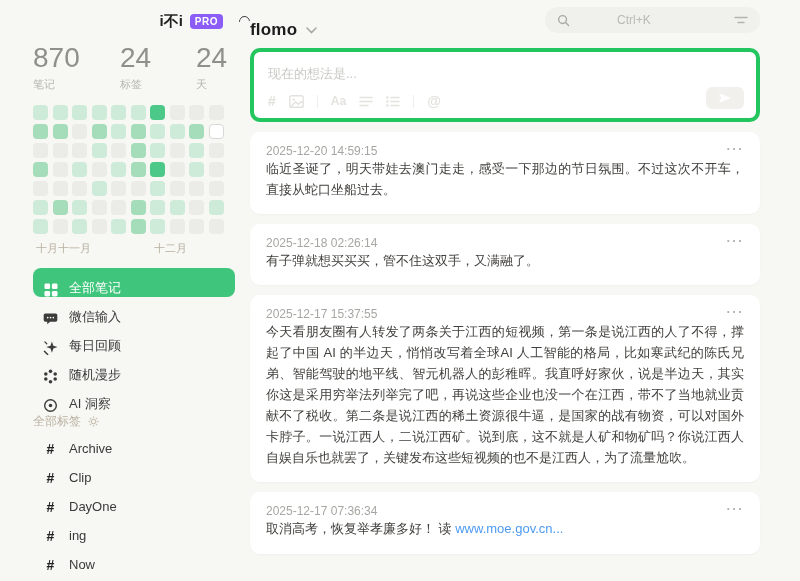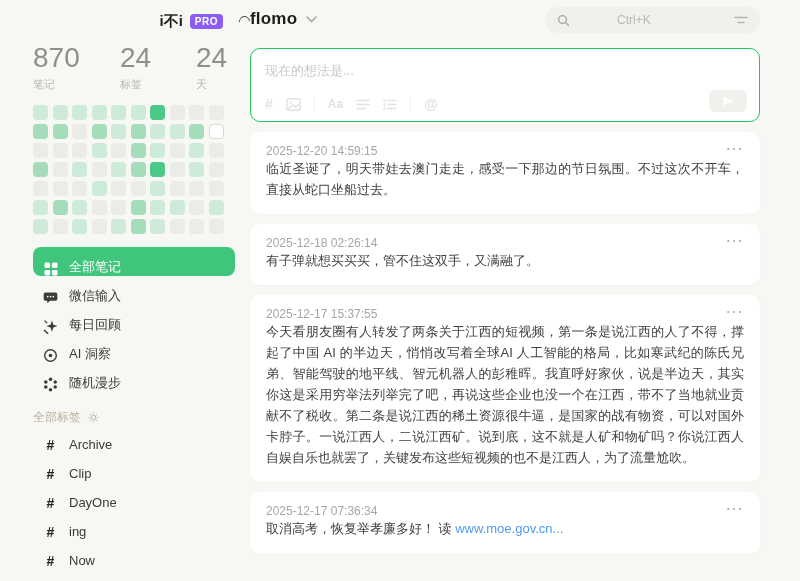--- a/index.html
+++ b/index.html
@@ -34,37 +34,37 @@
   .lv4 { background:#ffffff; border:1px solid #d8d8d4; }
   .months { position:relative; margin-top:7px; height:14px; font-size:11px; color:#b9b19f; }
   .month-oct { position:absolute; left:3px; }
   .month-dec { position:absolute; left:121px; }
   .menu { margin-top:13px; width:202px; }
   .menu-item { display:flex; align-items:flex-end; height:29px; border-radius:8px;
                padding:0 10px; font-size:13px; color:#3a3a38; cursor:default; }
   .menu-item.active { background:#40c57c; color:#ffffff; }
   .mi-icon { width:15px; height:15px; margin-right:11px; display:flex; align-items:center; justify-content:center; }
   .mi-icon svg { display:block; }
-  .tags-header { margin-top:17px; font-size:12px; color:#b9b19f; display:flex; align-items:center; }
+  .tags-header { font-size:12px; color:#b9b19f; display:flex; align-items:center; }
   .tags-header svg { margin-left:7px; display:block; }
   .tags { margin-top:4px; }
   .tag-item { display:flex; align-items:center; height:29px; padding-left:10px; font-size:13px; color:#38383
 6; }
   .tag-hash { font-size:14px; font-weight:bold; color:#222; width:15px; margin-right:11px; text-align:center; }
   
   .main { position:absolute; left:250px; top:0; width:510px; }
   .main-header { position:relative; height:40px; }
-  .logo-row { position:absolute; left:0; top:9px; display:flex; align-items:center; }
+  .logo-row { position:absolute; left:0; top:20px; display:flex; align-items:center; }
   .logo { font-size:17px; font-weight:bold; color:#1c1c1c; letter-spacing:.2px; }
   .logo-chevron { margin-left:9px; display:block; }
   .search-pill { position:absolute; right:0; top:7px; width:215px; height:26px; background:#f0f0ed;
                  border-radius:13px; display:flex; align-items:center; padding:0 12px;gap:40px; }
   .search-text { font-size:12px; color:#b9b9b5; margin-left:7px; flex:1; }
   
-  .composer { margin-top:8px; height:74px; background:#fff; border:1px solid #22c55e; border-radius:10px;
+  .composer { margin-top:8px; height:74px; background:#fff; border:4px solid #22c55e; border-radius:10px;
               position:relative; padding:13px 14px; }
   .placeholder { font-size:13px; color:#c9c9c5; }
   .toolbar { position:absolute; left:14px; bottom:9px; display:flex; align-items:center; }
   .tb-icon { color:#e3e2df; font-size:13px; font-weight:bold; margin-right:13px; display:flex; align-items:center; }
   .tb-icon svg { display:block; }
   .tb-divider { width:1px; height:13px; background:#efeeeb; margin-right:13px; }
   .send-btn { position:absolute; right:12px; bottom:9px; width:38px; height:22px; background:#f1f0ed;
               border-radius:6px; display:flex; align-items:center; justify-content:center; }
   
   .note-card { margin-top:10px; background:#fff; border-radius:10px; padding:12px 16px 14px;
@@ -165,20 +165,24 @@
       <span class="hm-cell lv0"></span>
       <span class="hm-cell lv1"></span>
       <span class="hm-cell lv0"></span>
       <span class="hm-cell lv1"></span>
       <span class="hm-cell lv2"></span>
       <span class="hm-cell lv1"></span>
       <span class="hm-cell lv0"></span>
       <span class="hm-cell lv0"></span>
       <span class="hm-cell lv0"></span>
     </div>
+  <div class="months">
+    <span class="month-oct">十月十一月</span>
+    <span class="month-dec">十二月</span>
+  </div>
 
   <nav class="menu">
   <div class="menu-item active">
     <span class="mi-icon">
           <svg width="14" height="14" viewBox="0 0 14 14">
             <g fill="#ffffff">
               <rect x="0.5" y="0.5" width="5.6" height="5.6" rx="1.4"></rect>
               <rect x="7.9" y="0.5" width="5.6" height="5.6" rx="1.4"></rect>
               <rect x="0.5" y="7.9" width="5.6" height="5.6" rx="1.4"></rect>
               <rect x="7.9" y="7.9" width="5.6" height="5.6" rx="1.4"></rect>
@@ -202,46 +206,46 @@
 
   <div class="menu-item">
     <span class="mi-icon">
           <svg width="15" height="15" viewBox="0 0 16 16">
             <path d="M9.5 1.5 L11 6 L15.5 7.5 L11 9 L9.5 13.5 L8 9 L3.5 7.5 L8 6 Z" fill="#3c3c3a"></path>
             <line x1="1.5" y1="12" x2="5" y2="15.5" stroke="#3c3c3a" stroke-width="1.5" stroke-linecap="round"></line>
             <line x1="2" y1="2" x2="4" y2="4" stroke="#3c3c3a" stroke-width="1.3" stroke-linecap="round"></line>
           </svg>
         </span>
     <span class="mi-label">每日回顾</span>
-  </div>
-
-  <div class="menu-item">
-    <span class="mi-icon">
-          <svg width="15" height="15" viewBox="0 0 16 16">
-            <circle cx="8" cy="8" r="6.2" fill="none" stroke="#3c3c3a" stroke-width="1.5"></circle>
-            <circle cx="8" cy="8" r="1.9" fill="#3c3c3a"></circle>
-          </svg>
-        </span>
-    <span class="mi-label">AI 洞察</span>
   </div>
 
   <div class="menu-item">
     <span class="mi-icon">
           <svg width="15" height="15" viewBox="0 0 16 16">
             <g fill="#3c3c3a">
               <circle cx="8" cy="2.5" r="1.9"></circle>
               <circle cx="13" cy="5.3" r="1.9"></circle>
               <circle cx="13" cy="10.7" r="1.9"></circle>
               <circle cx="8" cy="13.5" r="1.9"></circle>
               <circle cx="3" cy="10.7" r="1.9"></circle>
               <circle cx="3" cy="5.3" r="1.9"></circle>
             </g>
           </svg>
         </span>
     <span class="mi-label">随机漫步</span>
+  </div>
+
+  <div class="menu-item">
+    <span class="mi-icon">
+          <svg width="15" height="15" viewBox="0 0 16 16">
+            <circle cx="8" cy="8" r="6.2" fill="none" stroke="#3c3c3a" stroke-width="1.5"></circle>
+            <circle cx="8" cy="8" r="1.9" fill="#3c3c3a"></circle>
+          </svg>
+        </span>
+    <span class="mi-label">AI 洞察</span>
   </div>
 </nav>
 
   <div class="tags-header">
     <span>全部标签</span>
     <svg width="11" height="11" viewBox="0 0 16 16">
       <circle cx="8" cy="8" r="3.2" fill="none" stroke="#c9c2b2" stroke-width="1.6"></circle>
       <g stroke="#c9c2b2" stroke-width="1.6">
         <line x1="8" y1="0.5" x2="8" y2="3"></line>
           <line x1="8" y1="13" x2="8" y2="15.5"></line>

